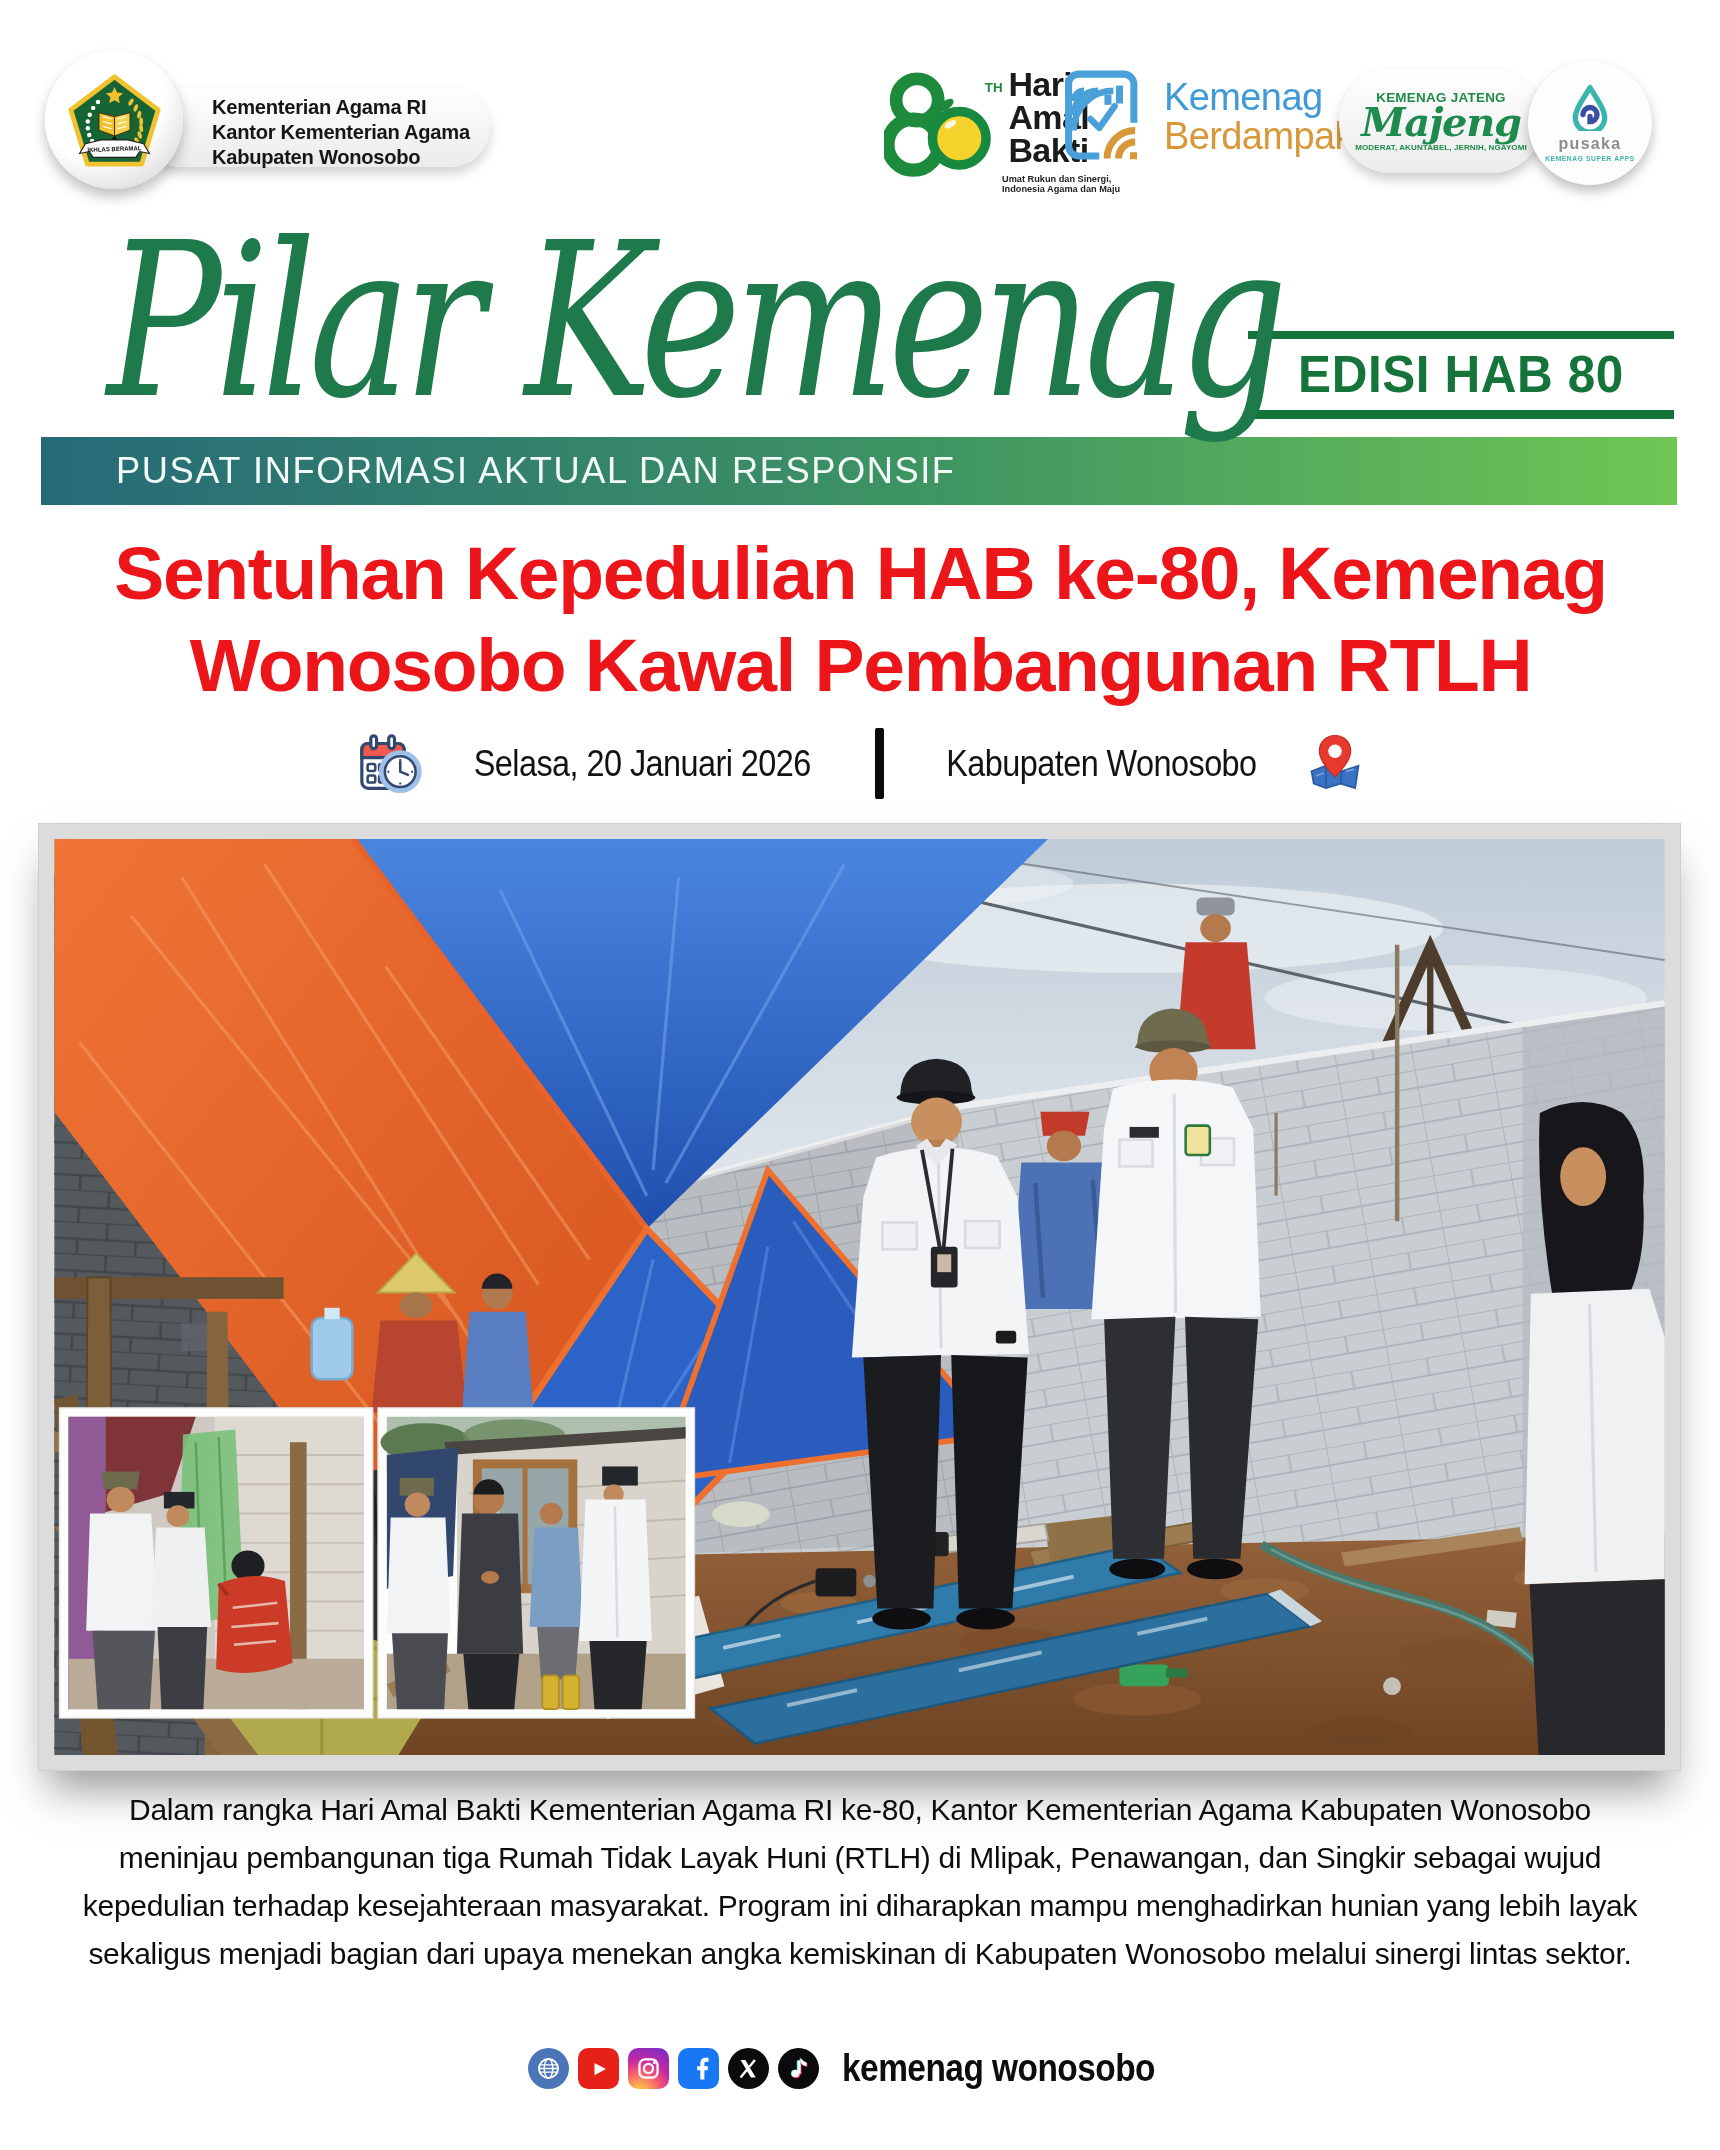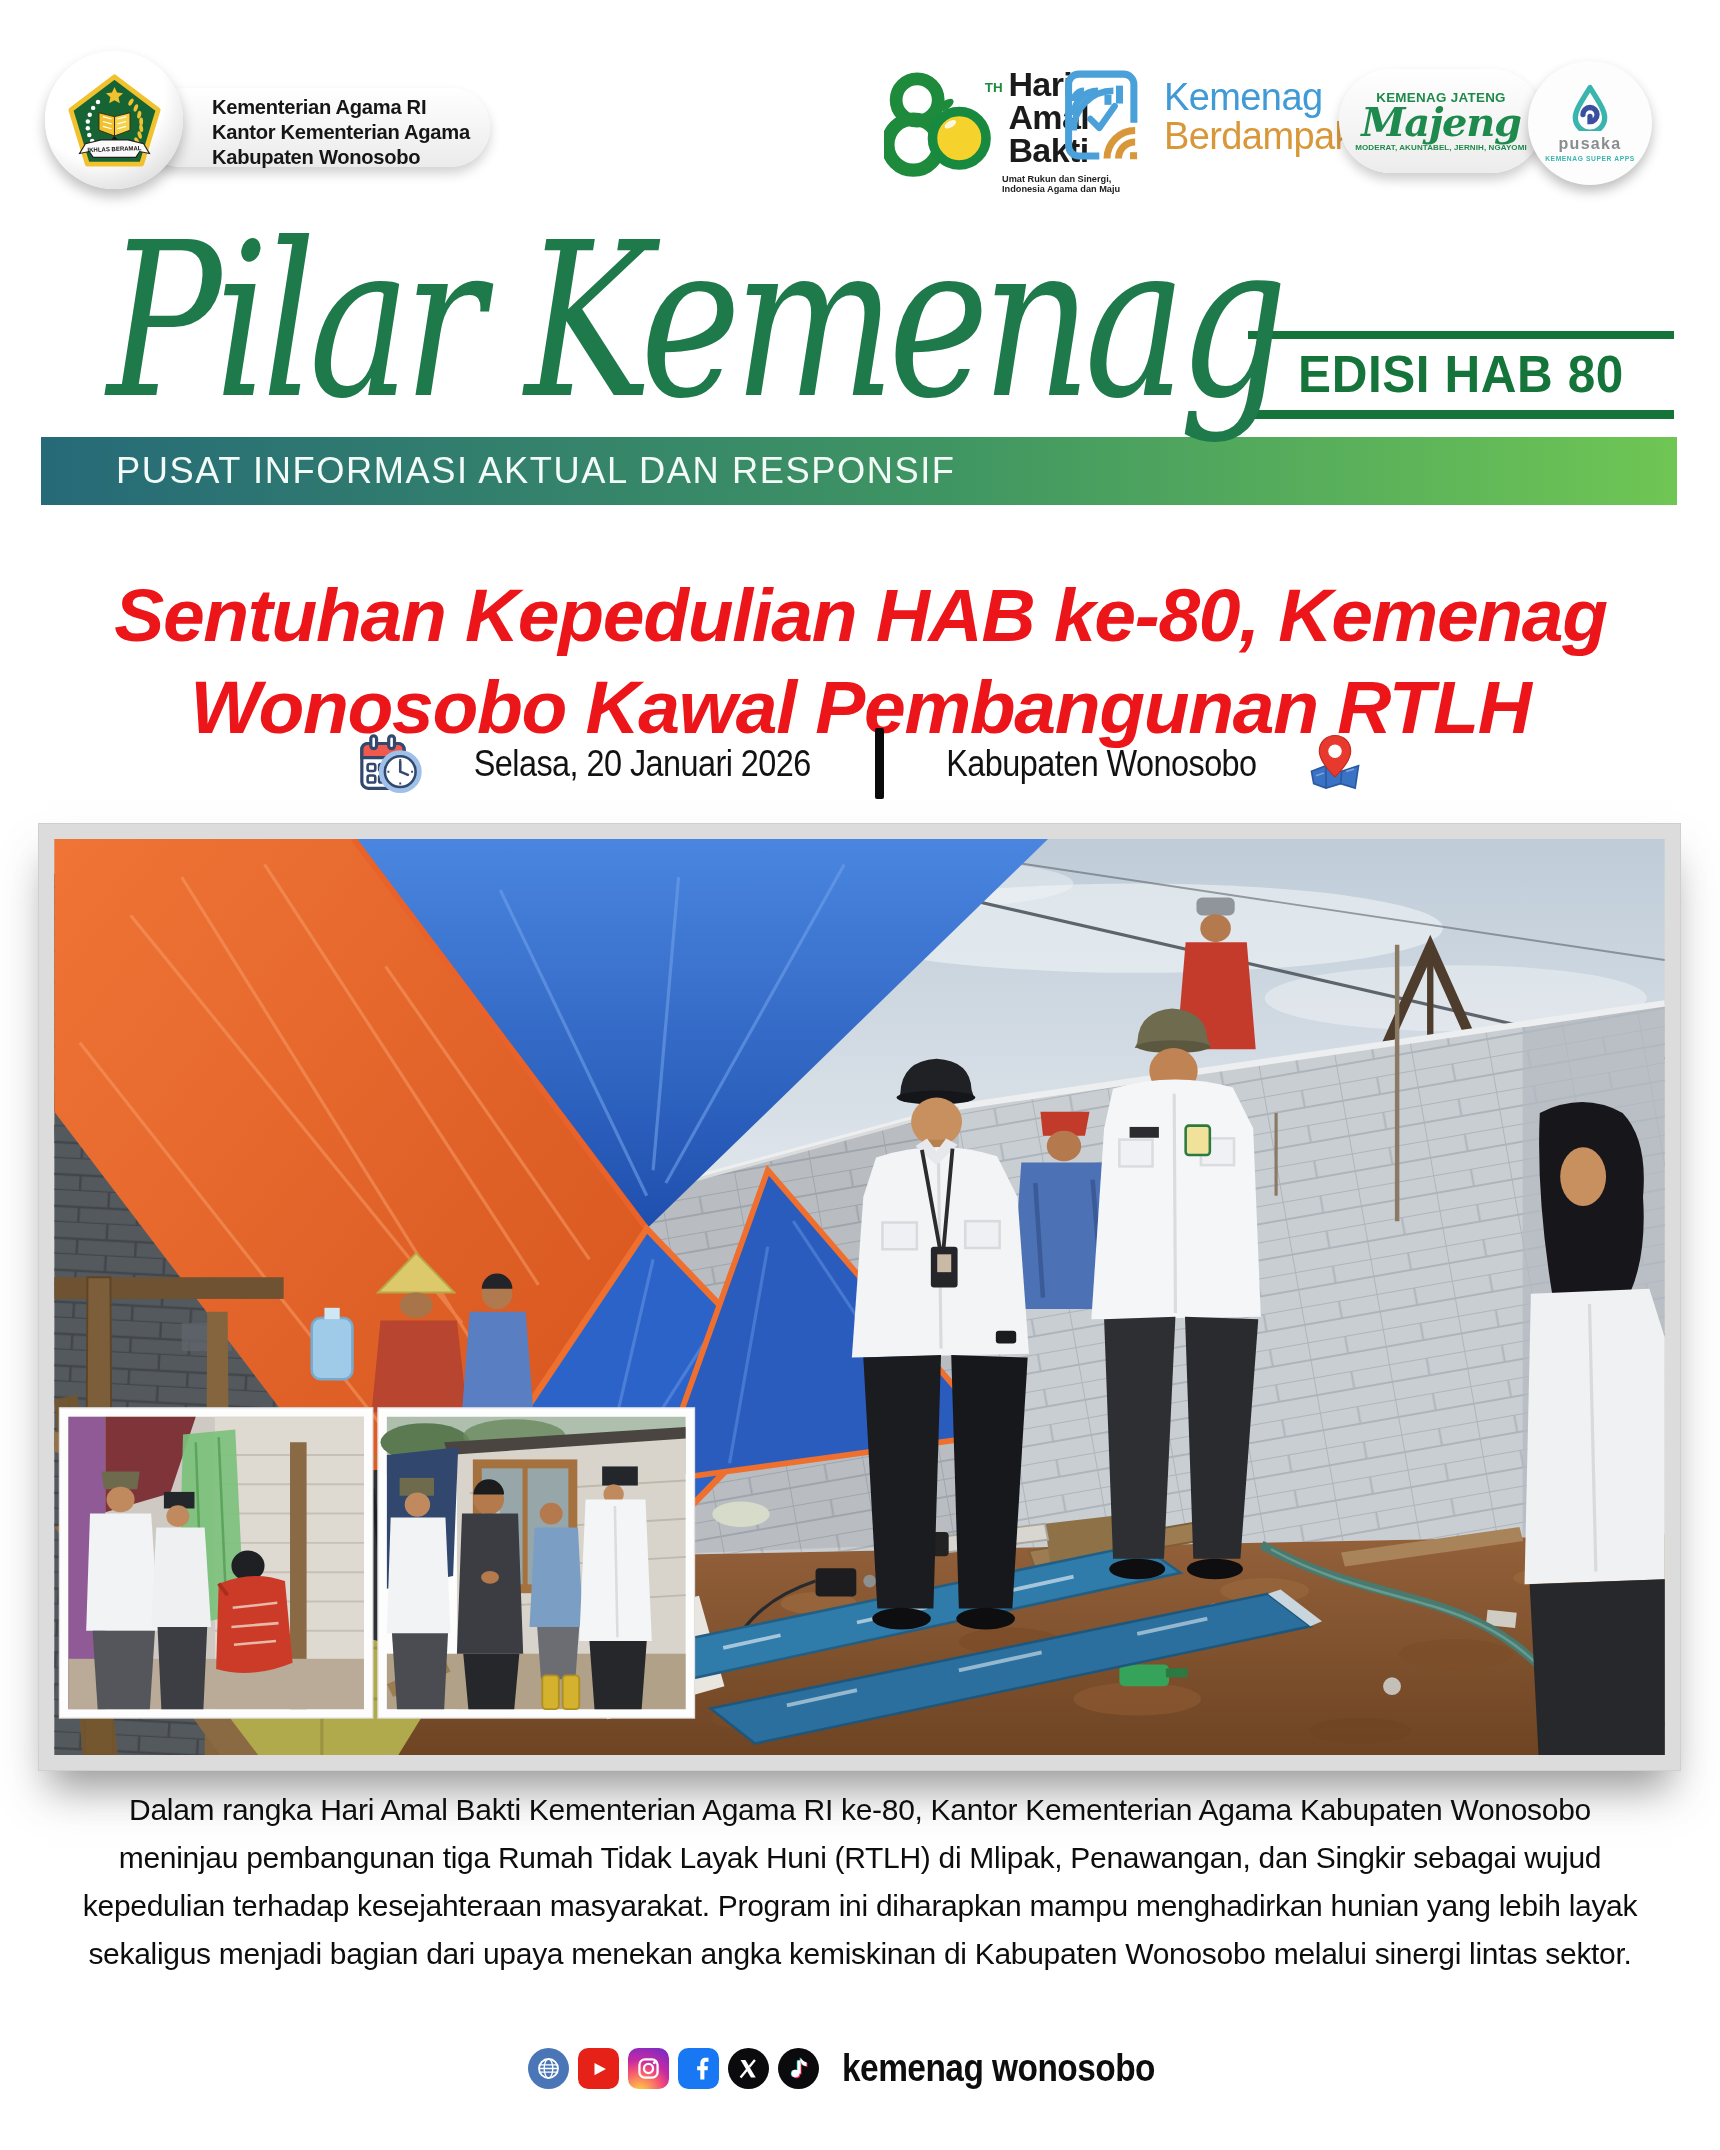--- a/index.html
+++ b/index.html
@@ -47,22 +47,22 @@
   .edition-bar{height:8.3px;background:#15743a;}
   .edition-text{height:71px;line-height:71px;text-align:center;font-size:51px;font-weight:800;
       color:#15743a;letter-spacing:0.6px;transform:scaleX(.97);}
   #tagline-banner{position:absolute;left:41px;top:437px;width:1636px;height:68px;z-index:1;
       background:linear-gradient(90deg,#266a78 0%, #3f9562 55%, #6fc654 100%);
       display:flex;align-items:center;}
   .tagline-text{margin-left:75px;font-size:37px;color:#f2fbf7;letter-spacing:1.6px;font-weight:400;
       transform:scaleX(.98);transform-origin:left center;white-space:nowrap;}
 
   
-  #headline{position:absolute;left:0;top:570px;width:1721px;text-align:center;color:#ec1519;
-      font-weight:800;font-size:75px;line-height:1.22;letter-spacing:-1.3px;font-style:italic;}
+  #headline{position:absolute;left:0;top:528px;width:1721px;text-align:center;color:#ec1519;
+      font-weight:800;font-size:75px;line-height:1.22;letter-spacing:-1.3px;}
   #date-row{position:absolute;left:0;top:728px;width:1721px;display:flex;align-items:center;
       justify-content:center;}
   .date-text,.loc-text{font-size:36px;font-weight:500;color:#121212;letter-spacing:-0.6px;
       transform:scaleX(.9);white-space:nowrap;}
   .v-sep{width:9px;height:71px;background:#0a0a0a;border-radius:1.9px;margin:0 45px;}
   .icon-gap{width:33px;}
 
   
   #photo-frame{position:absolute;left:38px;top:823px;width:1643px;height:948px;background:#dcdcdc;
       border:0.6px solid #cfcfcf;box-sizing:border-box;padding:15.3px;

